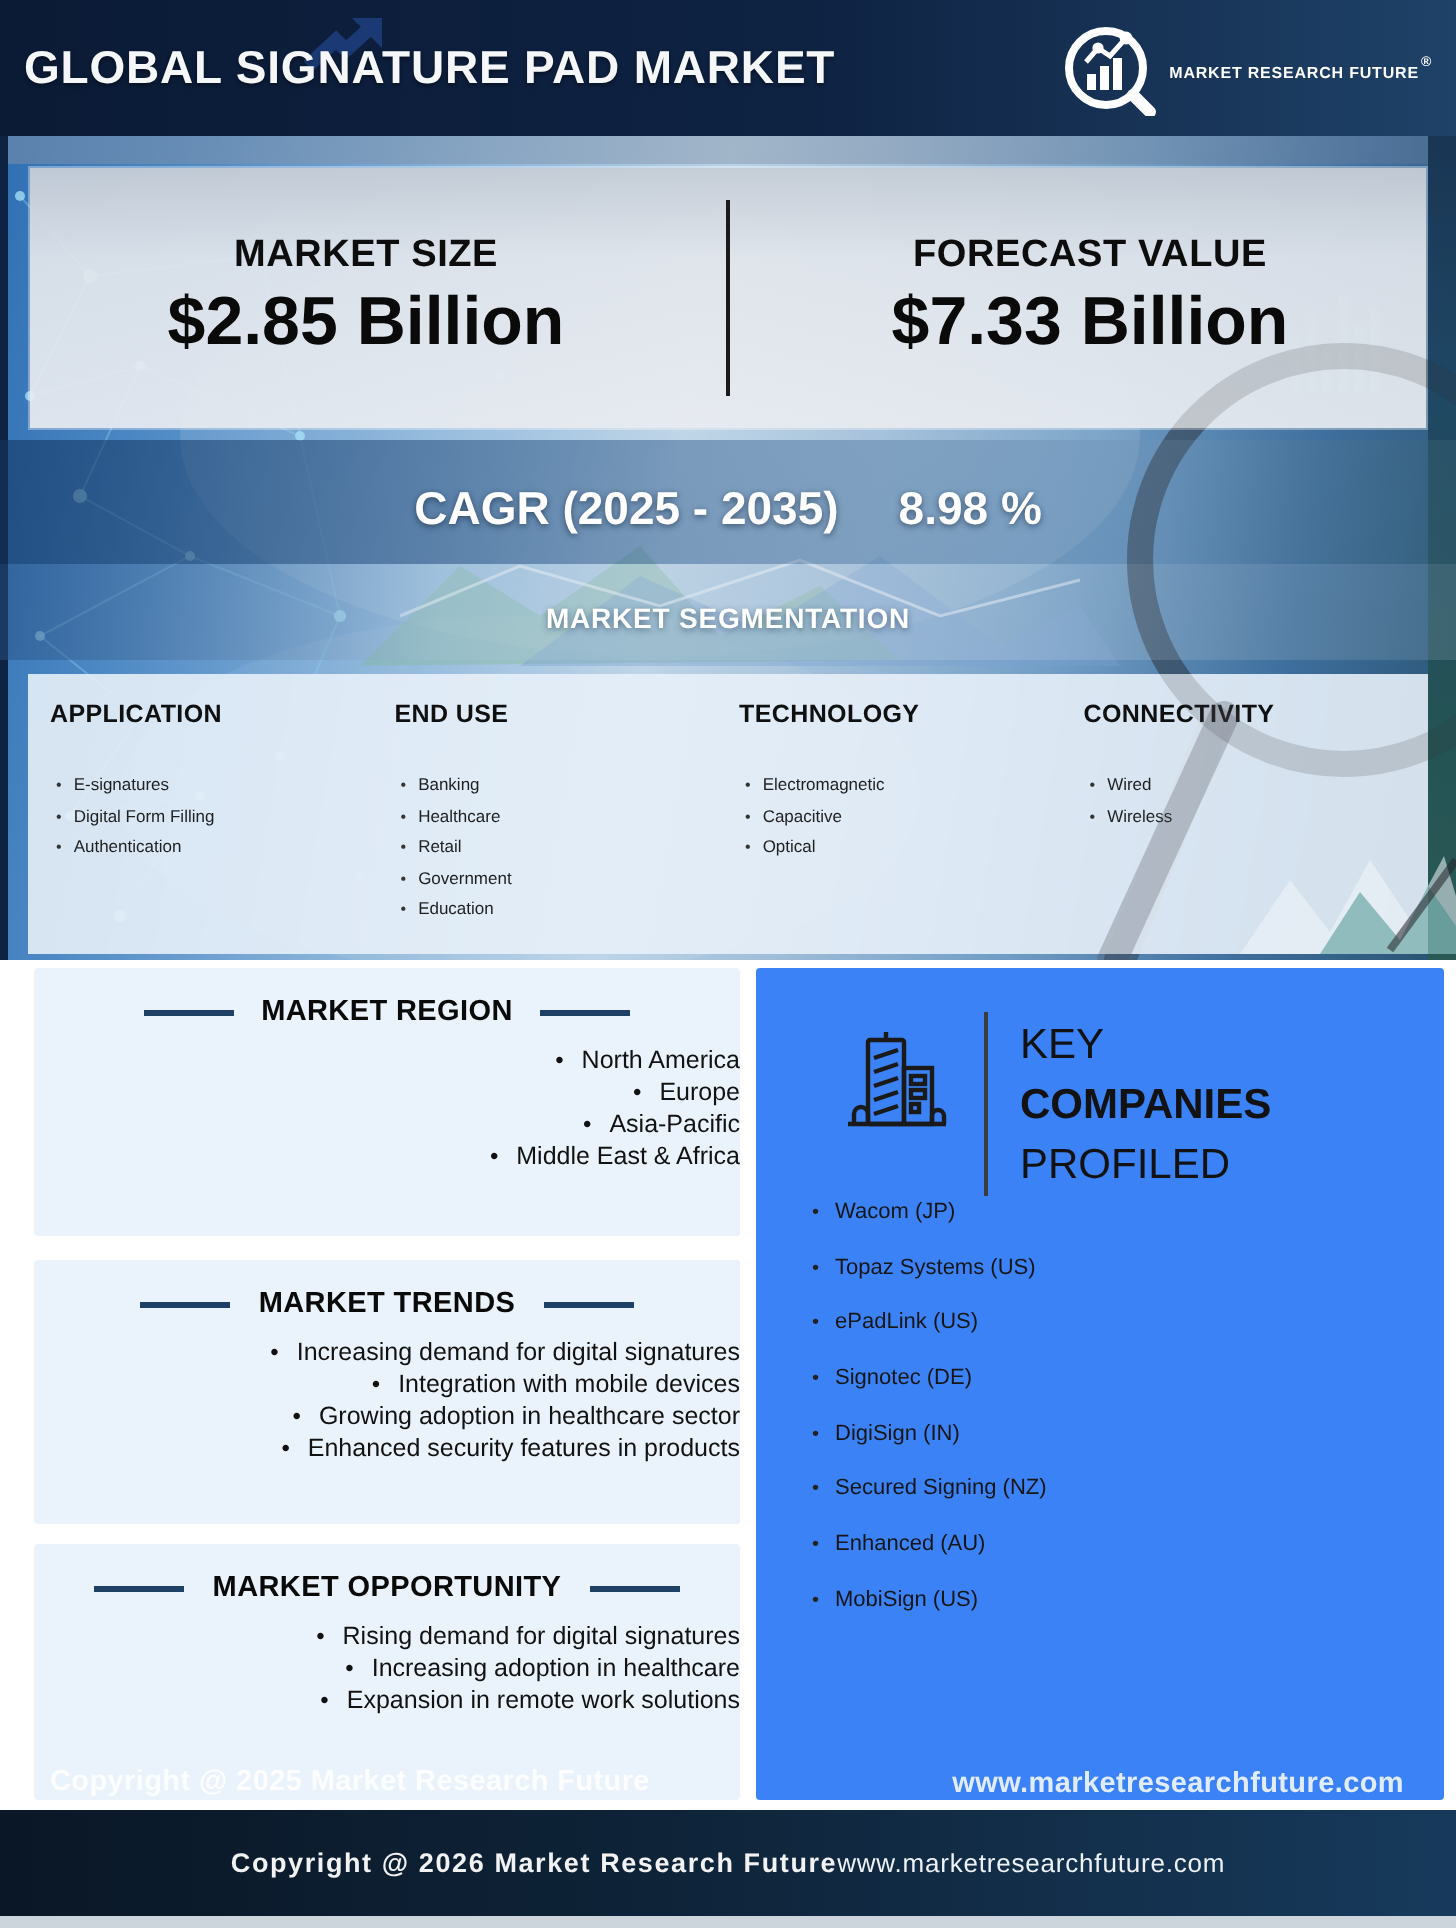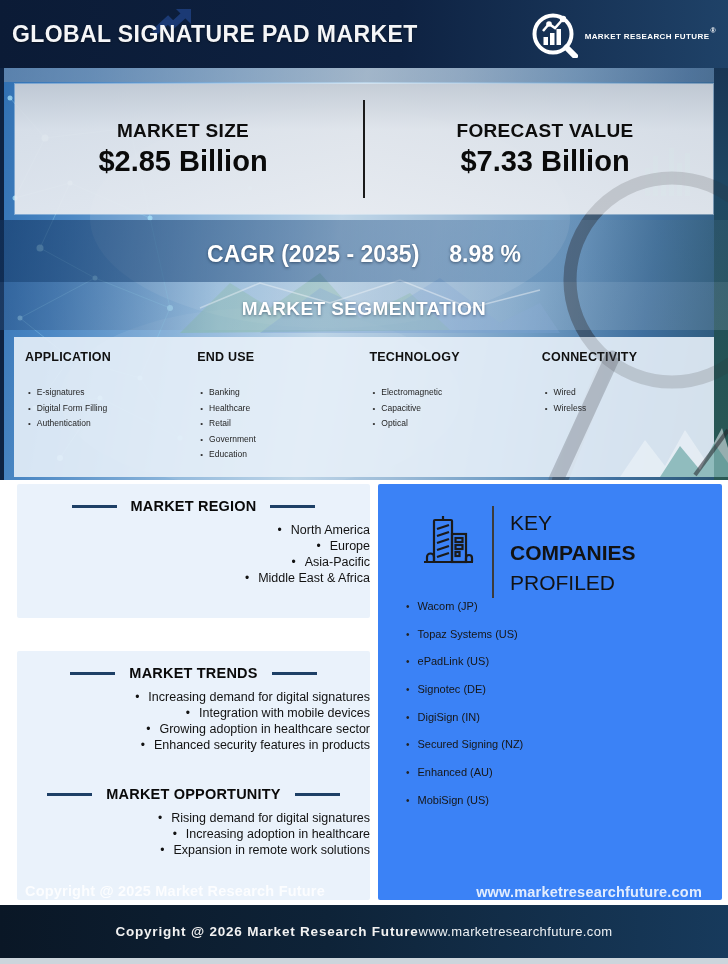--- a/index.html
+++ b/index.html
@@ -25,45 +25,45 @@
   .hero svg.deco,.hero svg.overlay{position:absolute;left:0;top:0;z-index:1;pointer-events:none;}
   .hero svg.overlay{z-index:6;}
   .top-strip{position:absolute;left:4px;top:0;width:710px;height:14px;z-index:2;
         background:linear-gradient(90deg,rgba(140,150,165,.45),rgba(110,125,150,.35));}
   .stats-panel{position:absolute;left:15px;top:16px;width:698px;height:130px;z-index:4;
         display:flex;align-items:center;
         background:linear-gradient(180deg,rgba(198,205,214,.95),rgba(226,230,236,.93) 35%,rgba(233,236,241,.93));
         box-shadow:0 0 0 1px rgba(255,255,255,.35);gap:12px;}
   .stat-half{flex:1;text-align:center;}
   .stat-label{font-size:19px;font-weight:bold;color:#0d0d0d;letter-spacing:.3px;}
-  .stat-value{font-size:29px;font-weight:bold;color:#0a0a0a;margin-top:3px;}
+  .stat-value{font-size:34px;font-weight:bold;color:#0a0a0a;margin-top:3px;}
   .stats-divider{width:2px;height:98px;background:#1a1a1a;}
   .band-cagr{position:absolute;left:0;top:152px;width:728px;height:62px;z-index:4;
         display:flex;align-items:center;justify-content:center;padding-top:6px;box-sizing:border-box;
         background:linear-gradient(90deg,rgba(18,52,96,.60),rgba(47,91,140,.50) 45%,
                    rgba(120,150,180,.25) 80%,rgba(60,100,120,.35));}
   .cagr-text{font-size:23px;font-weight:bold;color:#fff;text-shadow:0 1px 3px rgba(10,25,50,.55);}
   .cagr-text .val{margin-left:30px;}
   .band-segtitle{position:absolute;left:0;top:214px;width:728px;height:48px;z-index:4;
         display:flex;align-items:center;justify-content:center;padding-top:6px;box-sizing:border-box;
         background:linear-gradient(90deg,rgba(40,80,130,.50),rgba(170,195,215,.28) 30%,
                    rgba(190,205,220,.28) 70%,rgba(120,150,170,.30));}
-  .segtitle{font-size:19px;font-weight:bold;letter-spacing:.4px;color:#fff;
+  .segtitle{font-size:14px;font-weight:bold;letter-spacing:.4px;color:#fff;
         text-shadow:0 1px 3px rgba(30,50,80,.55);}
   .seg-panel{position:absolute;left:14px;top:269px;width:700px;height:140px;z-index:4;
         background:rgba(231,240,248,.90);display:flex;padding-left:11px;box-sizing:border-box;}
   .seg-col{width:175px;}
   .seg-col h3{font-size:12.5px;font-weight:bold;color:#101010;letter-spacing:.2px;margin:13px 0 0 0;}
   .seg-col ul{list-style:none;margin:21px 0 0 0;padding:0 0 0 3px;}
   .seg-col li{font-size:8.5px;color:#1f1f1f;line-height:15.5px;}
   .seg-col li::before{content:"•";font-size:8px;margin-right:6px;color:#333;}
   
   .box{position:absolute;left:17px;width:353px;background:#eaf2fb;border-radius:2px;box-sizing:border-box;}
   .box-region{top:484px;height:134px;}
-  .box-trends{top:630px;height:132px;margin-top:21px;}
+  .box-trends{top:630px;height:132px;}
   .box-opp{top:772px;height:128px;}
   .box-title-row{display:flex;align-items:center;justify-content:center;gap:14px;padding-top:14px;}
   .box h2{font-size:14.5px;font-weight:bold;color:#0a0a0a;letter-spacing:.2px;margin:0;}
   .dash{width:45px;height:3px;background:#1e4066;}
   .box ul{list-style:none;margin:9px 0 0 0;padding:0 0 0 36px;text-align:right;}
   .box li{font-size:12.5px;line-height:15.9px;color:#121212;}
   .box li::before{content:"•";margin-right:9px;font-size:12px;color:#111;}
   .companies{position:absolute;left:378px;top:484px;width:344px;height:416px;
         background:#3b82f6;border-radius:2px;box-sizing:border-box;}
   .comp-head{position:absolute;left:42px;top:22px;display:flex;align-items:stretch;gap:16px;}

